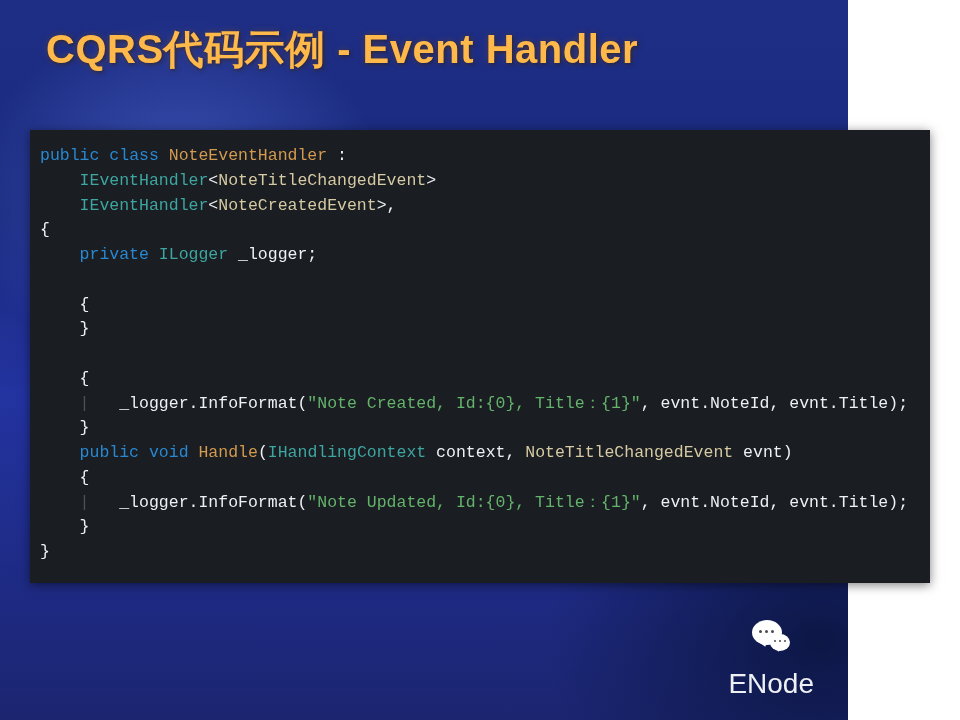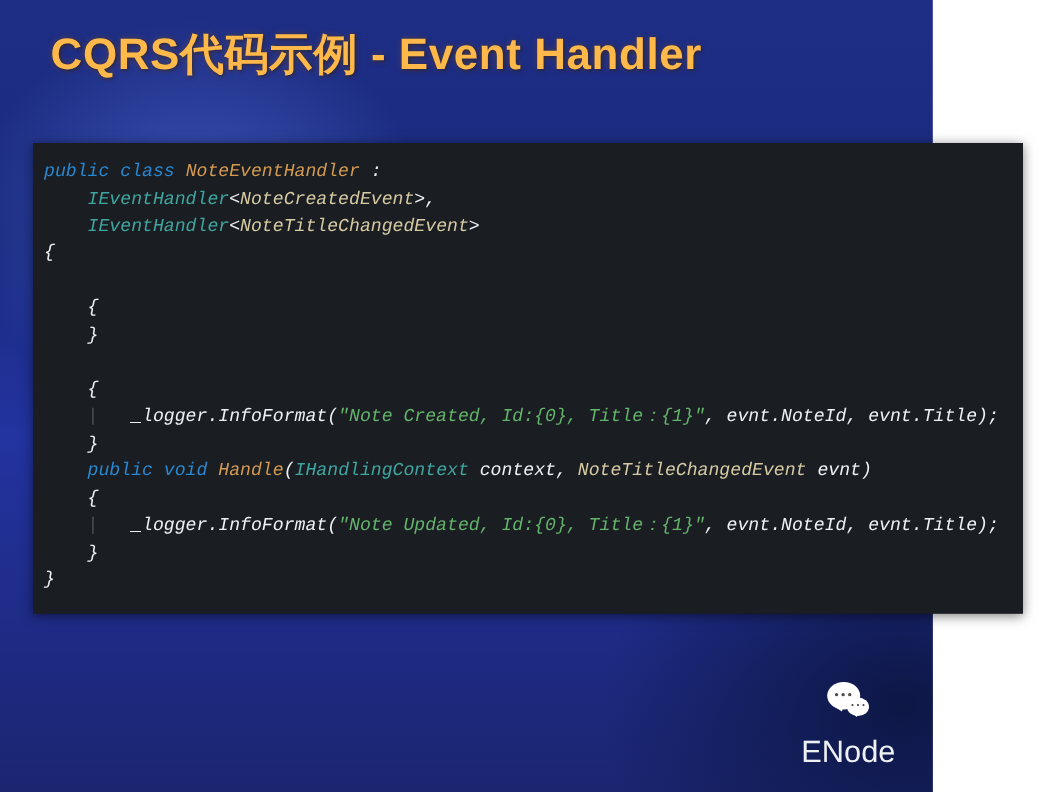--- a/index.html
+++ b/index.html
@@ -36,21 +36,21 @@
     width: 900px;
     box-sizing: border-box;
     background: #1a1d22;
     padding: 14px 10px 18px 10px;
     font-family: Consolas, "Courier New", monospace;
     font-size: 16.5px;
     line-height: 1.5;
     color: #eef1f4;
     box-shadow: 0 2px 10px rgba(0,0,0,.5);
   }
-  .codebox div.line { white-space: pre; font-style: italic; }
+  .codebox div.line { white-space: pre; }
   .guide { color:#4d5055; }
   .kw   { color:#2888d1; }          
   .typ  { color:#3ea6a0; }          
   .typ2 { color:#d6caa3; }          
   .name { color:#d39a50; }          
   .pun  { color:#eef1f4; }          
   .str  { color:#63b36a; }
   .footer {
     position: absolute;
     right: 34px;
@@ -84,23 +84,24 @@
 </style>
 </head>
 <body>
 
 <div class="slide">
 
   <div class="title">CQRS代码示例 - Event Handler</div>
 
   <div class="codebox" id="codebox">
       <div class="line"><span class="kw">public</span><span class="pun"> </span><span class="kw">class</span><span class="pun"> </span><span class="name">NoteEventHandler</span><span class="pun"> :</span></div>
+      <div class="line"><span class="guide">    </span><span class="typ">IEventHandler</span><span class="pun">&lt;</span><span class="typ2">NoteTitleChangedEvent</span><span class="pun">&gt;</span></div>
       <div class="line"><span class="guide">    </span><span class="typ">IEventHandler</span><span class="pun">&lt;</span><span class="typ2">NoteCreatedEvent</span><span class="pun">&gt;,</span></div>
-      <div class="line"><span class="guide">    </span><span class="typ">IEventHandler</span><span class="pun">&lt;</span><span class="typ2">NoteTitleChangedEvent</span><span class="pun">&gt;</span></div>
       <div class="line"><span class="pun">{</span></div>
+      <div class="line"><span class="guide">    </span><span class="kw">private</span><span class="pun"> </span><span class="typ">ILogger</span><span class="pun"> _logger;</span></div>
       <div class="line"><span class="pun"> </span></div>
       <div class="line"><span class="guide">    </span><span class="pun">{</span></div>
       <div class="line"><span class="guide">    </span><span class="pun">}</span></div>
       <div class="line"><span class="pun"> </span></div>
       <div class="line"><span class="guide">    </span><span class="pun">{</span></div>
       <div class="line"><span class="guide">    |   </span><span class="pun">_logger.InfoFormat(</span><span class="str">"Note Created, Id:{0}, Title：{1}"</span><span class="pun">, evnt.NoteId, evnt.Title);</span></div>
       <div class="line"><span class="guide">    </span><span class="pun">}</span></div>
       <div class="line"><span class="guide">    </span><span class="kw">public</span><span class="pun"> </span><span class="kw">void</span><span class="pun"> </span><span class="name">Handle</span><span class="pun">(</span><span class="typ">IHandlingContext</span><span class="pun"> context, </span><span class="typ2">NoteTitleChangedEvent</span><span class="pun"> evnt)</span></div>
       <div class="line"><span class="guide">    </span><span class="pun">{</span></div>
       <div class="line"><span class="guide">    |   </span><span class="pun">_logger.InfoFormat(</span><span class="str">"Note Updated, Id:{0}, Title：{1}"</span><span class="pun">, evnt.NoteId, evnt.Title);</span></div>

